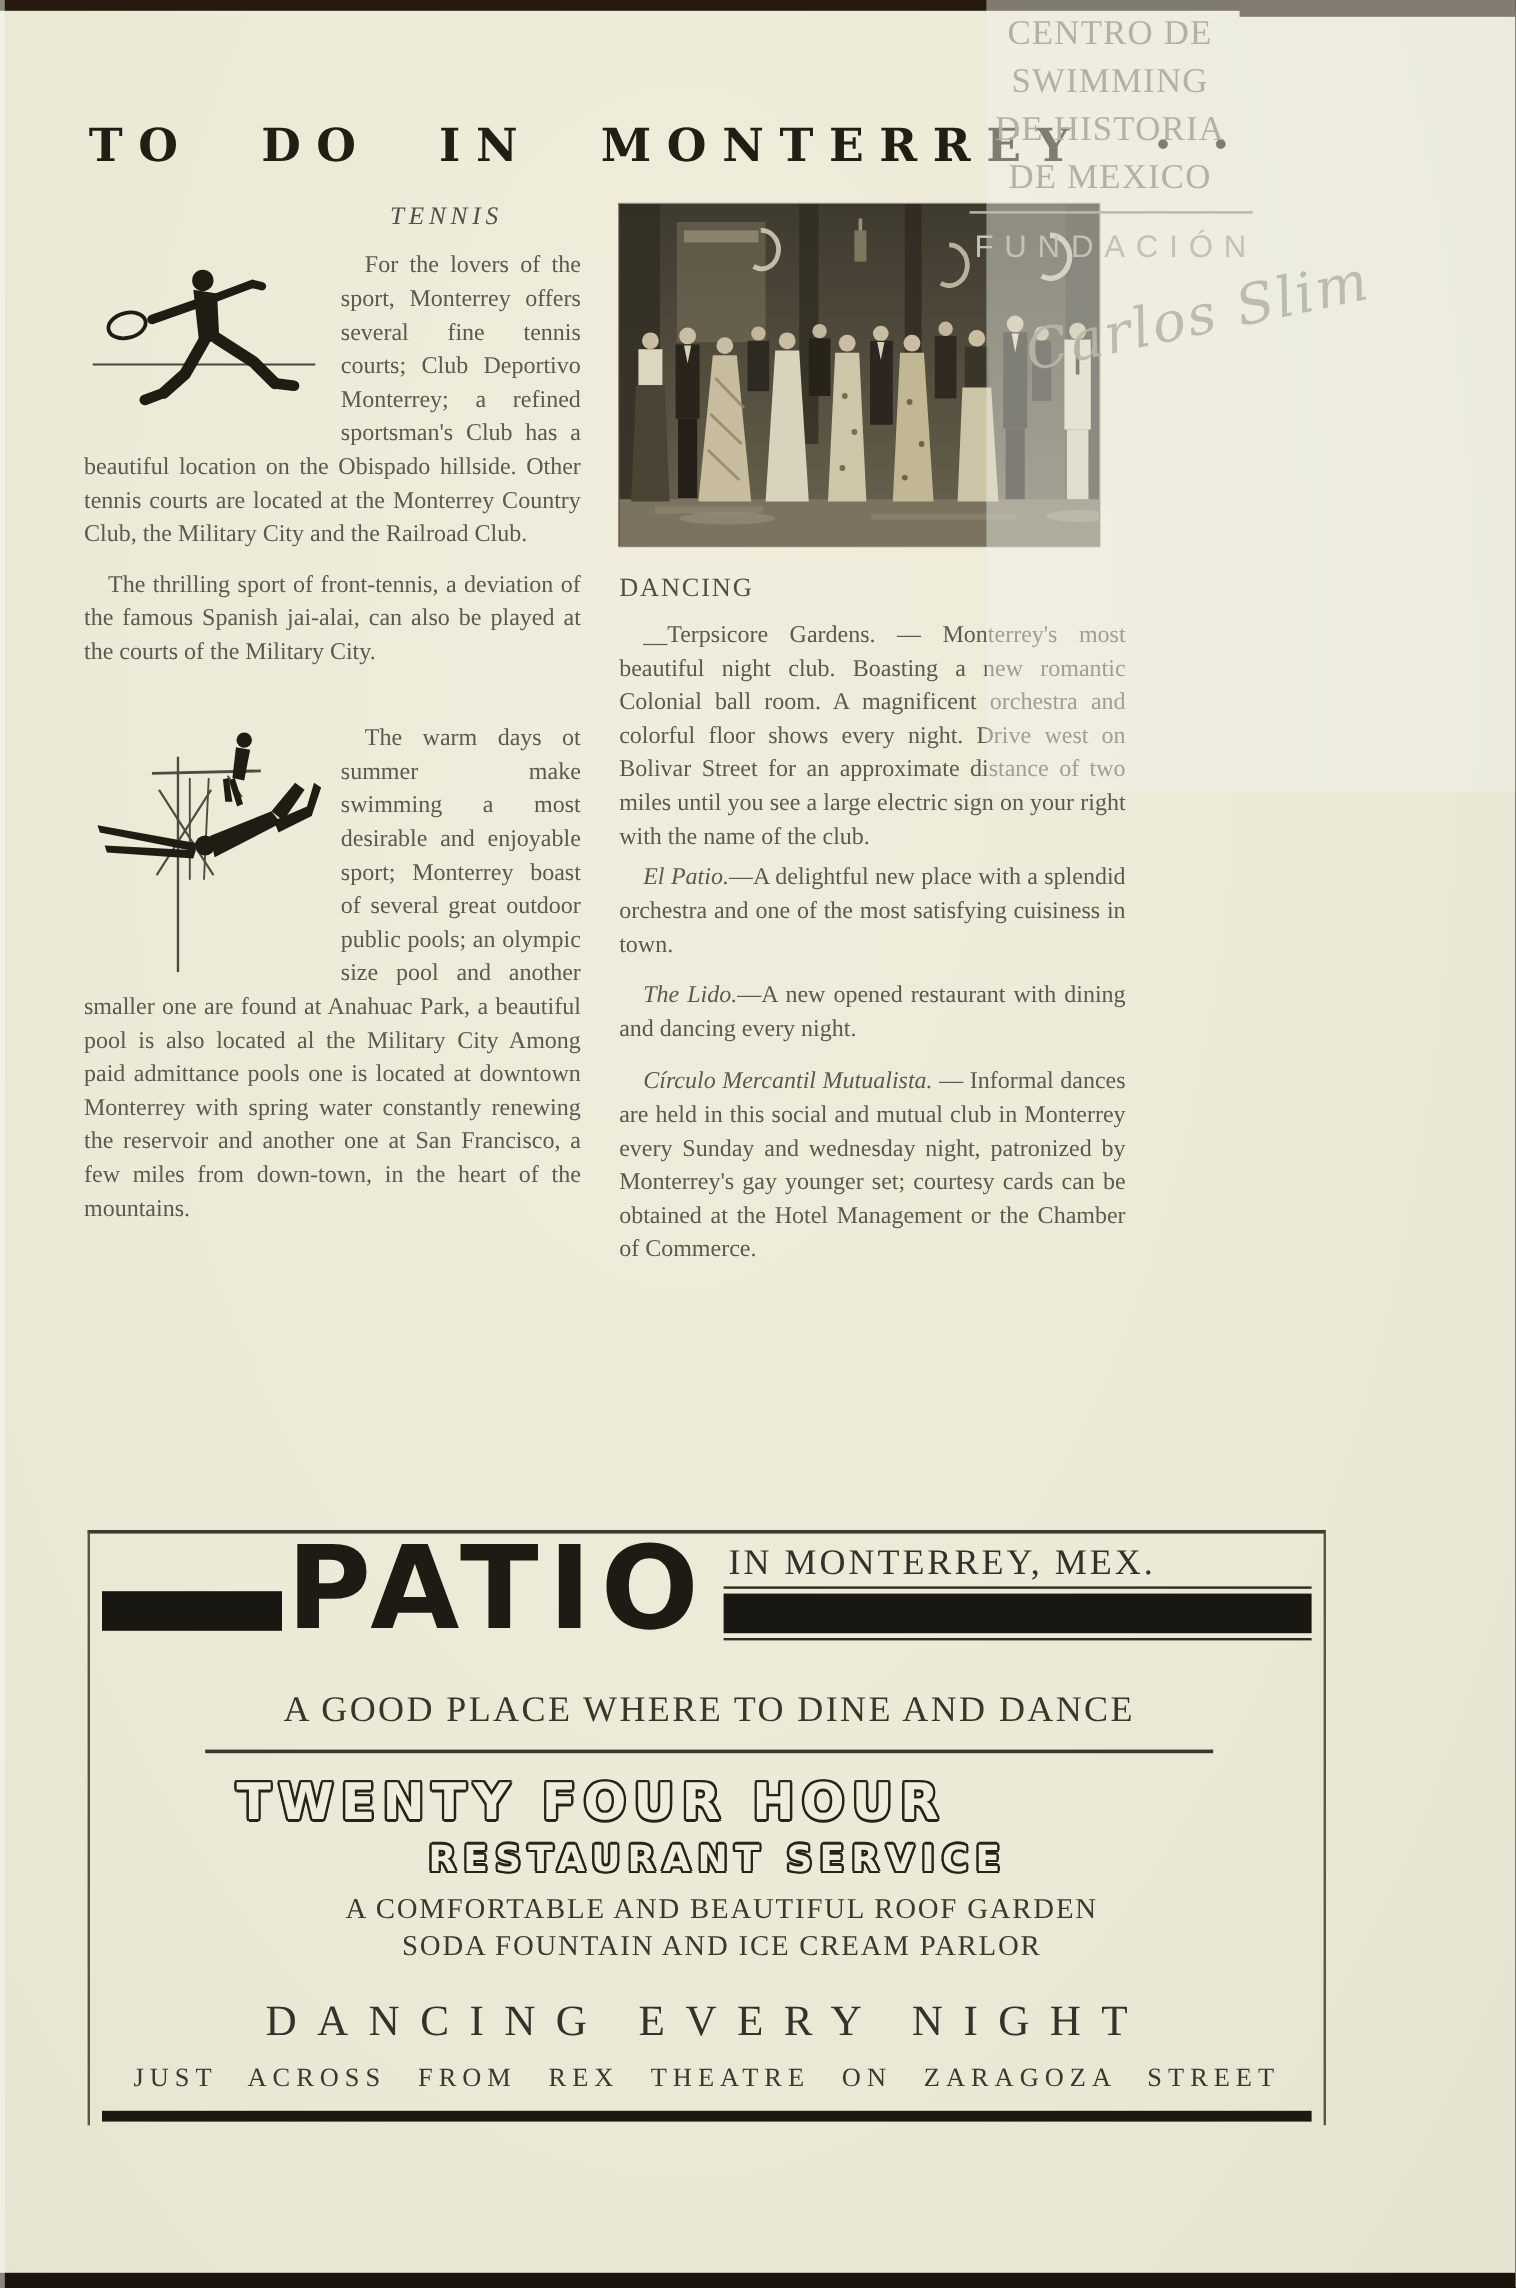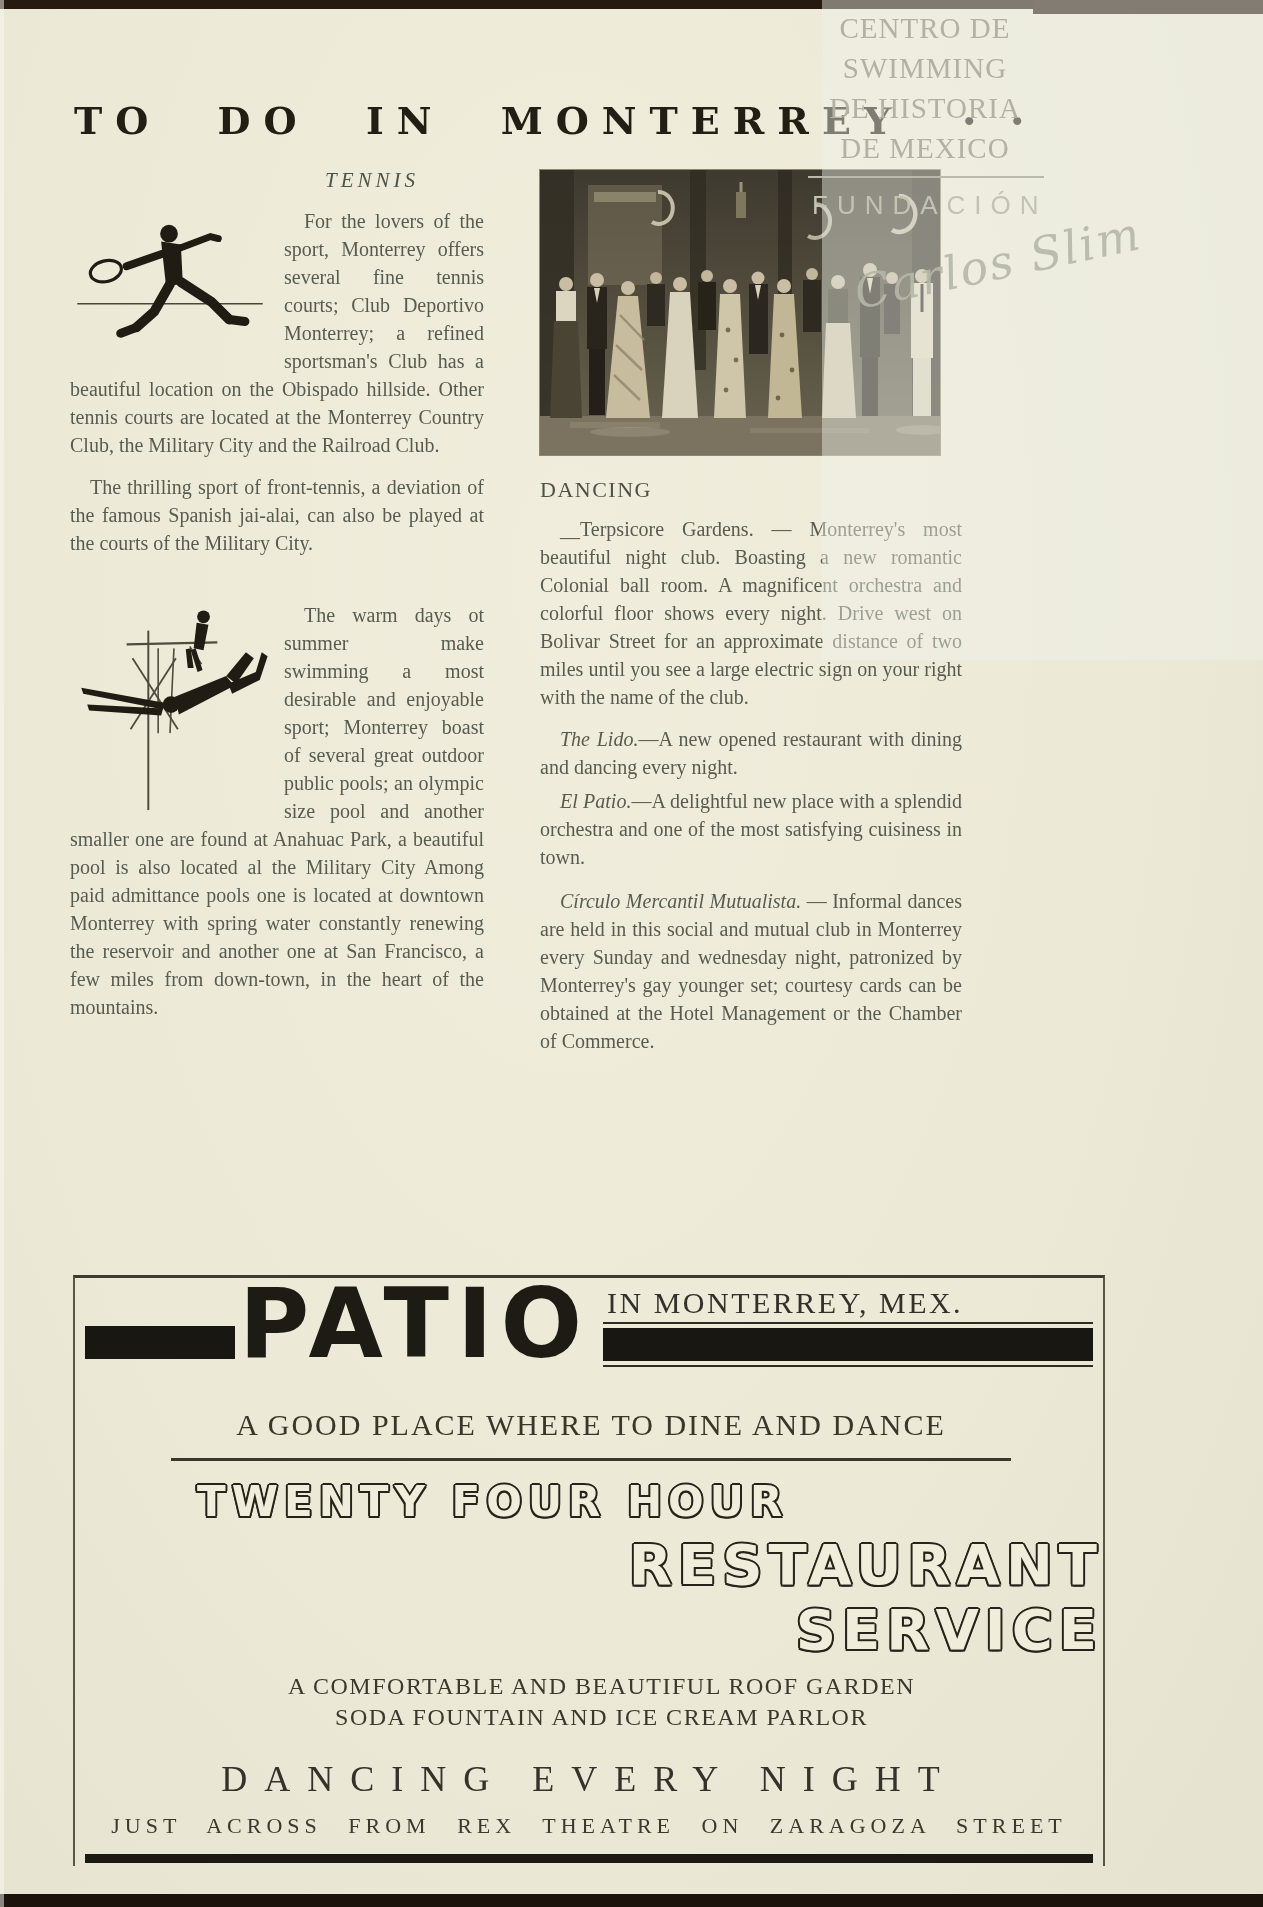--- a/index.html
+++ b/index.html
@@ -24,21 +24,21 @@
   .wm-signature{position:absolute;top:236px;left:852px;z-index:5;font-family:"DejaVu Serif",serif;
     font-style:italic;font-size:46px;color:#b5b8a8;transform:rotate(-12deg);letter-spacing:2px;opacity:.9;}
 
   
   .title-row{position:absolute;top:98px;left:74px;display:flex;align-items:center;z-index:2;}
   .page-title{font-family:"DejaVu Serif",serif;font-weight:bold;font-size:38px;
     letter-spacing:13px;word-spacing:30px;color:#221e14;}
   .title-dots{margin-left:60px;font-size:30px;letter-spacing:15px;color:#221e14;font-weight:bold;}
 
   
-  .columns{position:absolute;top:168px;left:70px;width:892px;display:flex;gap:56px;z-index:1;}
+  .columns{position:absolute;top:168px;left:70px;width:892px;display:flex;gap:32px;z-index:1;}
   .col-left{width:414px;}
   .col-right{width:422px;}
   .body-p{margin:0 0 6px 0;font-size:20px;line-height:28px;color:#575c4f;
     text-align:justify;text-indent:20px;}
   .sec-heading{font-style:italic;font-size:21px;letter-spacing:4px;color:#4e5348;
     text-align:center;margin:0 0 14px 0;}
   .sec-heading.offset{padding-left:190px;}
   .dancing-heading{font-size:22px;letter-spacing:1.5px;color:#4d5246;margin:22px 0 12px 0;}
   .venue{font-style:italic;}
   .p-gap{margin-top:14px;}
@@ -62,21 +62,21 @@
   .ad-bar-right{position:absolute;left:528px;right:10px;top:44px;}
   .ad-thin{height:2px;background:#2e2c22;}
   .ad-bar{height:33px;background:#191711;margin:4px 0;}
   .ad-tagline{margin:14px 92px 0 96px;text-align:center;font-size:30px;letter-spacing:2px;
     color:#393729;padding-bottom:16px;border-bottom:3px solid #3a372b;}
   .outline-display{font-family:"DejaVu Sans",sans-serif;font-weight:bold;color:#f0edda;
     letter-spacing:6px;
     text-shadow:-2px 0 #26241a,2px 0 #26241a,0 -2px #26241a,0 2px #26241a,
       -1.5px -1.5px #26241a,1.5px 1.5px #26241a,-1.5px 1.5px #26241a,1.5px -1.5px #26241a;}
   .ad-l1{margin:16px 0 0 122px;font-size:42px;}
-  .ad-l2{margin:6px 0 0 282px;font-size:56px;text-align:right;}
+  .ad-l2{margin:6px 0 0 282px;font-size:30px;}
   .ad-feature{margin-top:11px;text-align:center;font-size:24px;letter-spacing:1.5px;color:#3b392e;padding-left:25px;}
   .ad-feature + .ad-feature{margin-top:4px;}
   .ad-highlight{margin-top:27px;text-align:center;font-size:36px;letter-spacing:17px;color:#34322a;}
   .ad-address{margin:13px 0 15px 0;text-align:center;font-size:22px;letter-spacing:5px;
     word-spacing:16px;color:#3b392e;}
   .ad-rule-bottom{height:9px;background:#1b1913;margin:0 10px;}
   .ad-rule-space{height:3px;}
 </style>
 </head>
 <body>
@@ -230,22 +230,22 @@
               <line x1="382" y1="114" x2="382" y2="142" stroke="#2b2720" stroke-width="3"></line>
               <rect x="373" y="188" width="18" height="58" fill="#d6cfb8"></rect>
           </g>
           <ellipse cx="90" cy="262" rx="40" ry="5" fill="#d9d2bc" opacity="0.2"></ellipse>
           <ellipse cx="382" cy="260" rx="26" ry="5" fill="#d9d2bc" opacity="0.25"></ellipse>
         </svg>
       </div>
 
       <div class="dancing-heading">DANCING</div>
       <p class="body-p">__Terpsicore Gardens. — Monterrey's most beautiful night club. Boasting a new romantic Colonial ball room. A magnificent orchestra and colorful floor shows every night. Drive west on Bolivar Street for an approximate distance of two miles until you see a large electric sign on your right with the name of the club.</p>
+      <p class="body-p"><span class="venue">El Patio.</span><span>—A delightful new place with a splendid orchestra and one of the most satisfying cuisiness in town.</span></p>
       <p class="body-p p-gap"><span class="venue">The Lido.</span><span>—A new opened restaurant with dining and dancing every night.</span></p>
-      <p class="body-p"><span class="venue">El Patio.</span><span>—A delightful new place with a splendid orchestra and one of the most satisfying cuisiness in town.</span></p>
       <p class="body-p p-gap-lg"><span class="venue">Círculo Mercantil Mutualista.</span><span> — Informal dances are held in this social and mutual club in Monterrey every Sunday and wednesday night, patronized by Monterrey's gay younger set; courtesy cards can be obtained at the Hotel Management or the Chamber of Commerce.</span></p>
     </div>
   </div>
 
   <div class="ad">
     <div class="ad-top">
       <div class="ad-bar-left"></div>
       <div class="ad-brand">PATIO</div>
       <div class="ad-loc">IN MONTERREY, MEX.</div>
       <div class="ad-bar-right">

